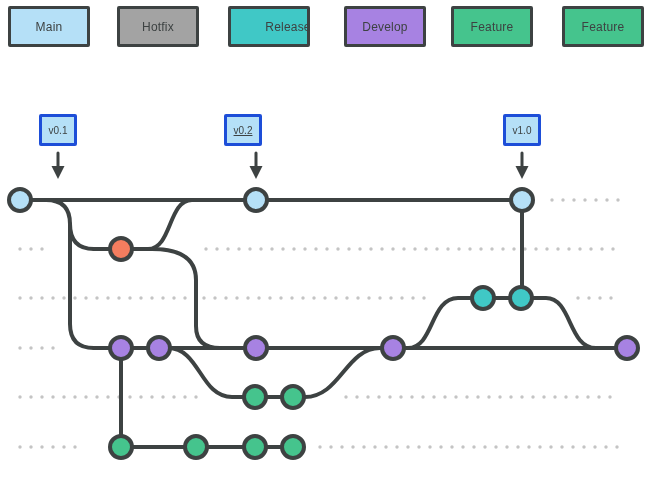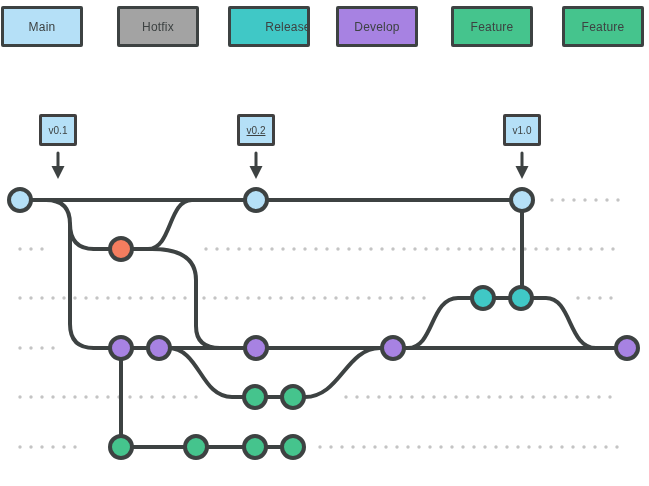--- a/index.html
+++ b/index.html
@@ -8,55 +8,55 @@
     font-family:"Liberation Sans",sans-serif;overflow:hidden;
   }
   .legend-box{
     position:absolute;top:6px;width:82px;height:41px;box-sizing:border-box;
     border:3px solid #3d4242;border-radius:2px;
     display:flex;align-items:center;justify-content:center;
     font-size:12px;color:#3d4242;letter-spacing:.2px;
   }
   .tag-box{
     position:absolute;top:114px;width:38px;height:32px;box-sizing:border-box;
-    border:3px solid #404040;border-radius:2px;background:#b5e0f7;
+    border:3px solid #1d4ed8;border-radius:2px;background:#b5e0f7;
     display:flex;align-items:center;justify-content:center;
     font-size:10px;color:#3d4242;
   }
   #graph{position:absolute;left:0;top:0;}
 </style>
 </head>
 <body>
 
 <div id="stage">
   <div id="legend">
-      <div class="legend-box" style="left: 1px; background: rgb(181, 224, 247);">
+      <div class="legend-box" style="left: 8px; background: rgb(181, 224, 247);">
         <span>Main</span>
       </div>
       <div class="legend-box" style="left: 117px; background: #a3a3a3;">
         <span>Hotfix</span>
       </div>
       <div class="legend-box" style="left: 228px; background: rgb(64, 200, 198); padding-left: 38px;">
         <span>Release</span>
       </div>
-      <div class="legend-box" style="left: 336px; background: rgb(167, 130, 226);">
+      <div class="legend-box" style="left: 344px; background: rgb(167, 130, 226);">
         <span>Develop</span>
       </div>
       <div class="legend-box" style="left: 451px; background: rgb(69, 196, 141);">
         <span>Feature</span>
       </div>
       <div class="legend-box" style="left: 562px; background: rgb(69, 196, 141);">
         <span>Feature</span>
       </div>
     </div>
   <div id="tags">
       <div class="tag-box" style="left: 39px; background: rgb(181, 224, 247);">
         <span>v0.1</span>
       </div>
-      <div class="tag-box" style="left: 237px; background: rgb(181, 224, 247); text-decoration: underline;">
+      <div class="tag-box" style="left: 224px; background: rgb(181, 224, 247); text-decoration: underline;">
         <span>v0.2</span>
       </div>
       <div class="tag-box" style="left: 503px; background: rgb(181, 224, 247); text-align: center;">
         <span>v1.0</span>
       </div>
     </div>
   <svg id="graph" width="649" height="486" viewBox="0 0 649 486">
       <path d="M 58 153 V 169" stroke="#3d4242" stroke-width="3" fill="none" stroke-linecap="round"></path>
       <path d="M 51.5 166 L 64.5 166 L 58 179 Z" fill="#3d4242" stroke="none"></path>
       <path d="M 256 153 V 169" stroke="#3d4242" stroke-width="3" fill="none" stroke-linecap="round"></path>

